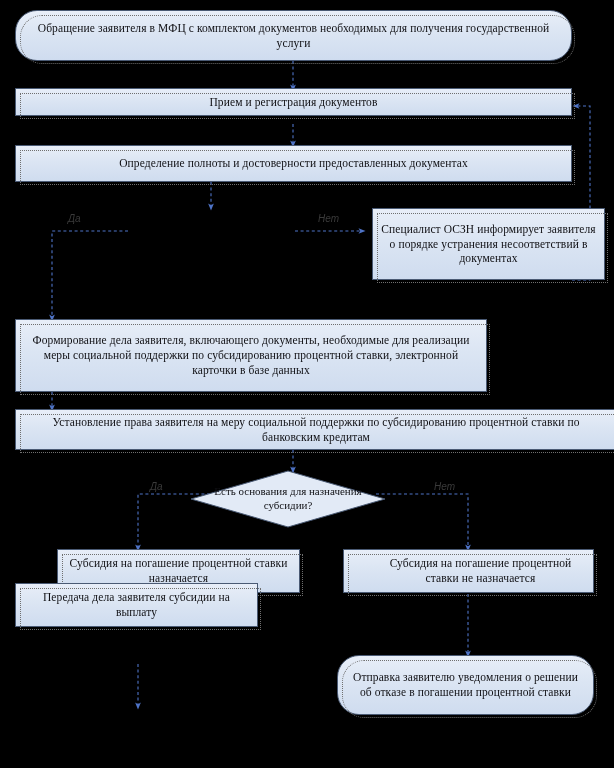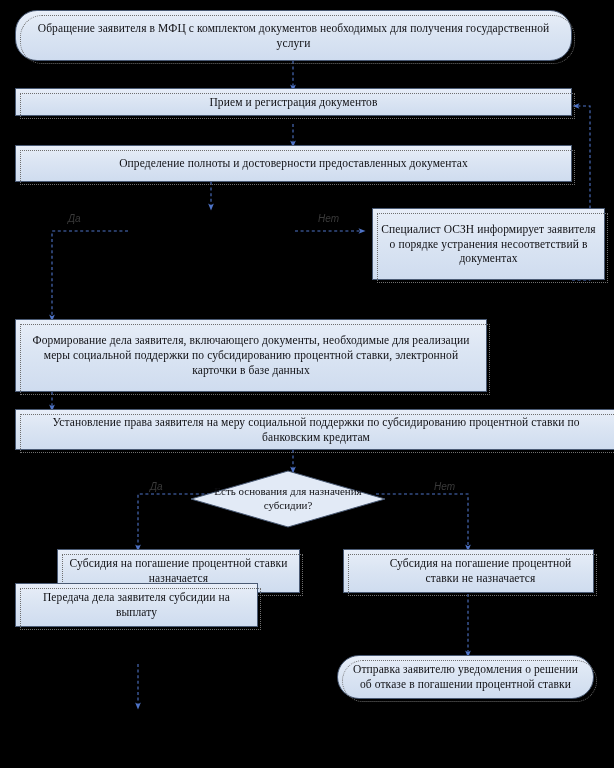--- a/index.html
+++ b/index.html
@@ -163,18 +163,18 @@
   </div>
 
   <div class="node shadow-r" style="left:343px; top:549px; width:251px; height:44px;padding-left:32px;">
     <span class="txt">Субсидия на погашение процентной ставки не назначается</span>
   </div>
 
   <div class="node shadow-r" style="left:15px; top:583px; width:243px; height:44px;">
     <span class="txt">Передача дела заявителя субсидии на выплату</span>
   </div>
 
-  <div class="node rounded shadow-r" style="left:337px; top:655px; width:257px; height:44px;">
+  <div class="node rounded shadow-r" style="left:337px; top:655px; width:257px; height:60px;">
     <span class="txt">Отправка заявителю уведомления о решении об отказе в   погашении процентной ставки</span>
   </div>
 
 
 </div>
 
 </body></html>

